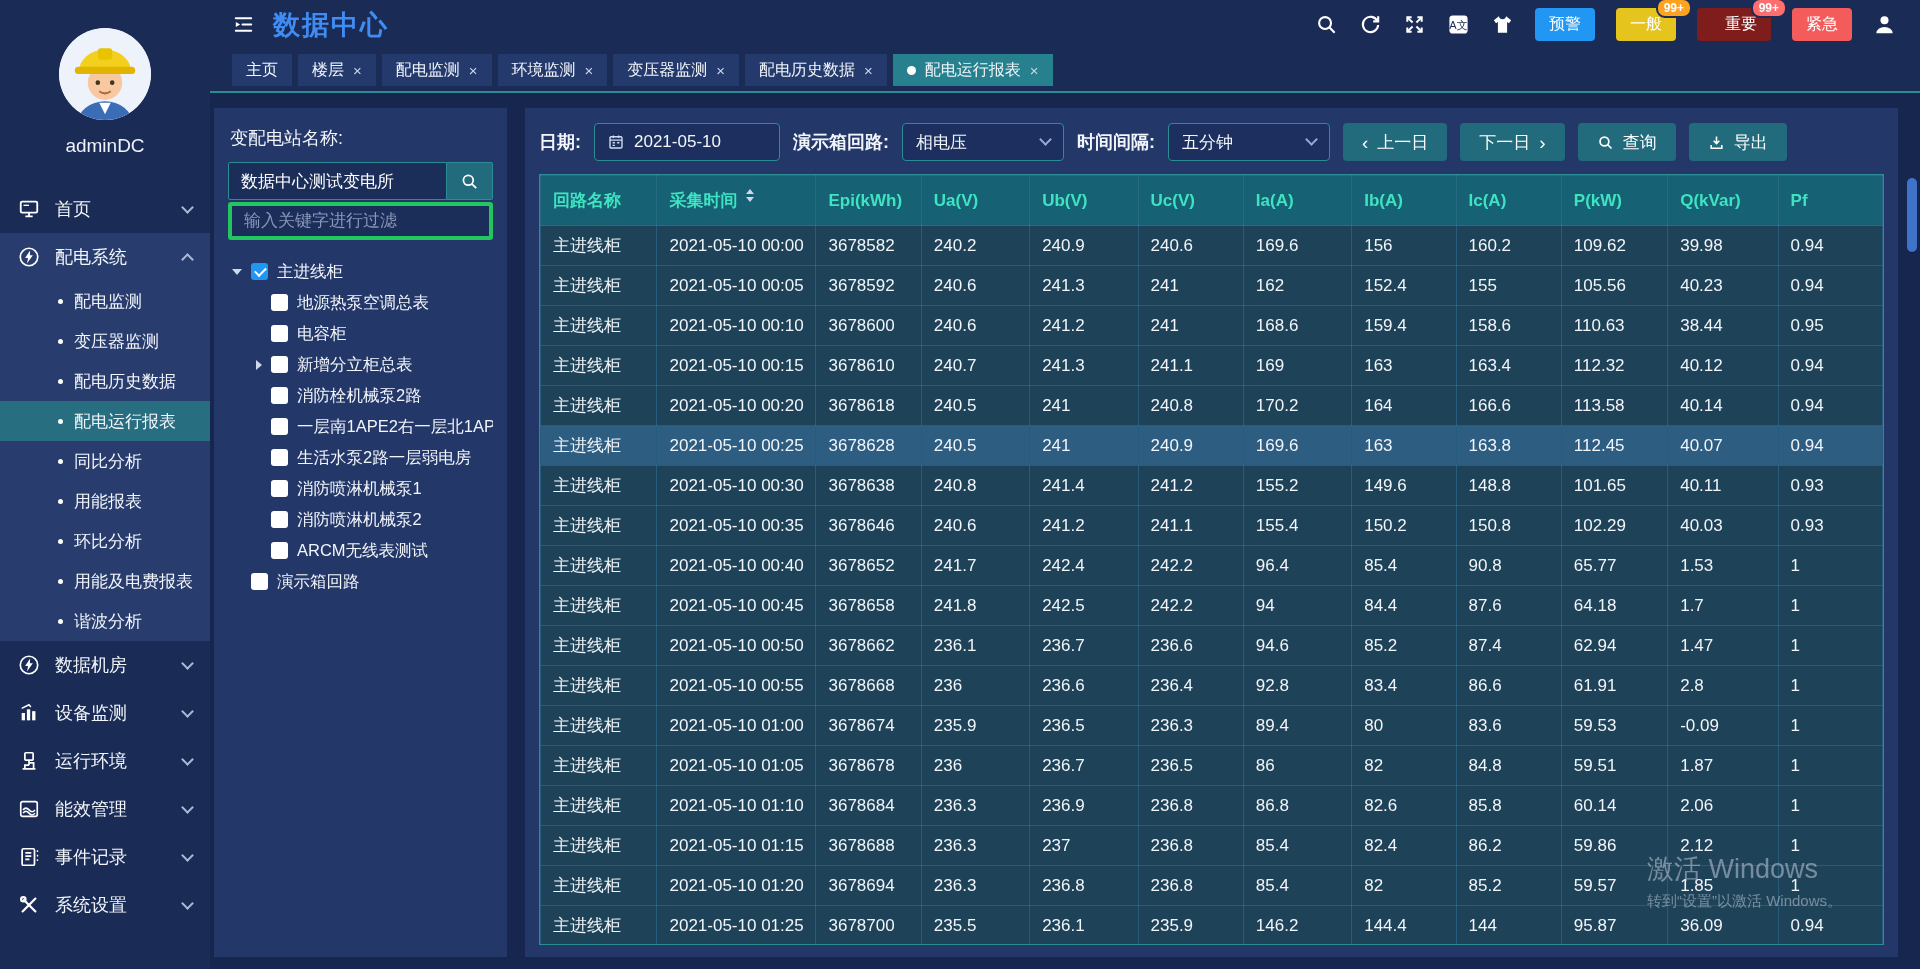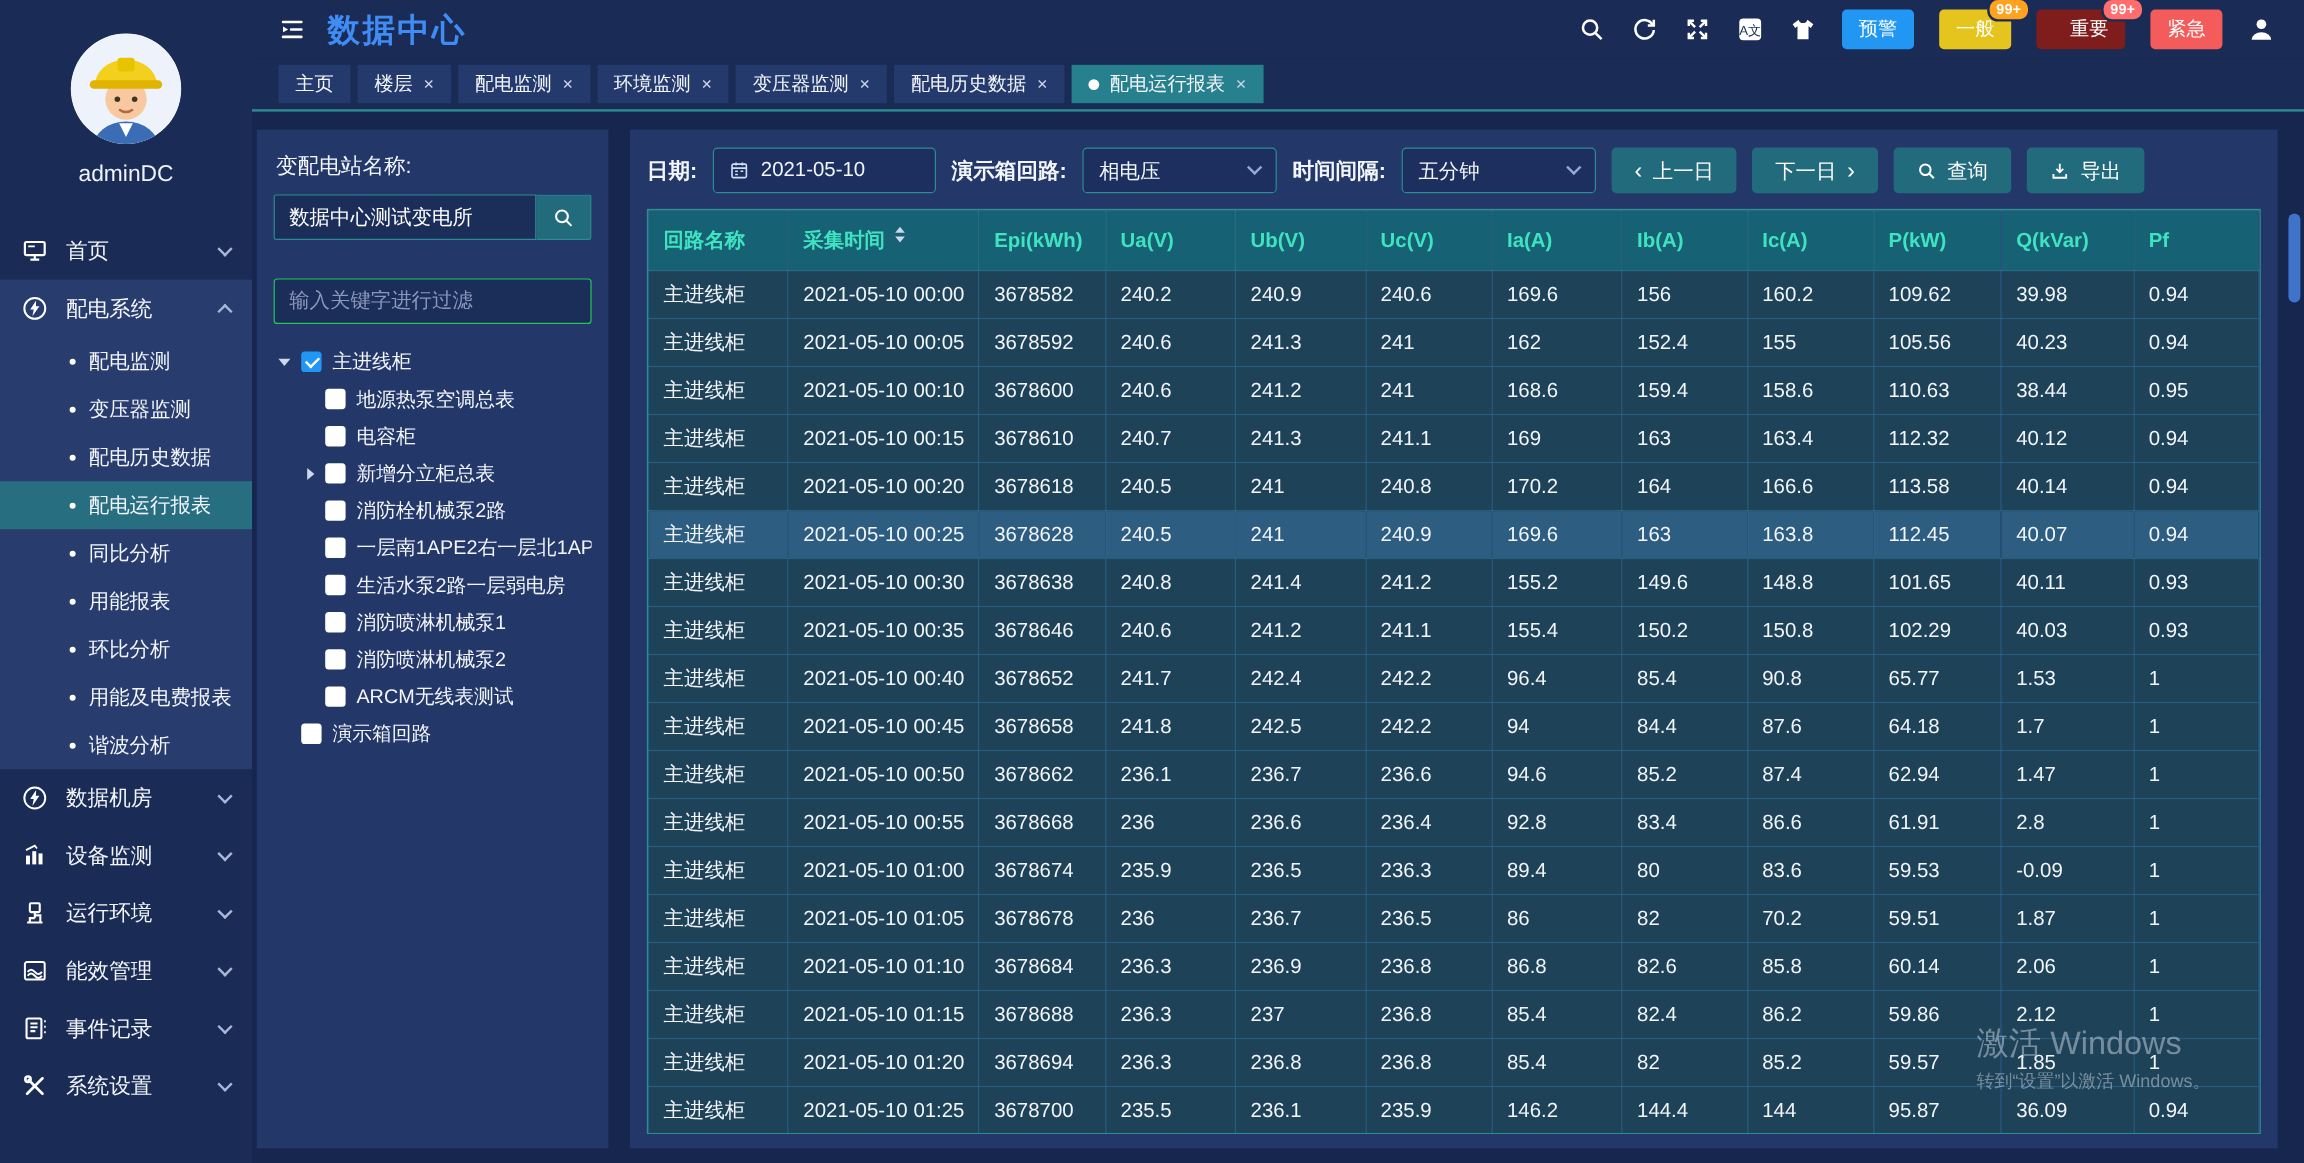--- a/index.html
+++ b/index.html
@@ -37,25 +37,25 @@
   .tabbar{height:44px;background:#1a2b55;display:flex;align-items:center;padding-left:22px;gap:6px;border-bottom:2px solid #2c8c94}
   .tab{height:32px;background:#243a6d;display:flex;align-items:center;gap:9px;padding:0 14px;font-size:16px;cursor:pointer;white-space:nowrap}
   .tab.active{background:#27808d}
   .tabdot{width:9px;height:9px;border-radius:50%;background:#fff}
   .tab-close{cursor:pointer;display:inline-flex}
   .tab-close::after{content:"×";font-size:15px;color:#ccd5e8;line-height:1}
   
   .content{flex:1;display:flex;gap:18px;padding:15px 22px 12px 4px;min-height:0}
   .filter-panel{width:293px;flex:0 0 293px;background:#233769;padding:18px 14px 10px;display:flex;flex-direction:column;min-height:0}
   .fp-label{font-size:18px;margin:0 0 12px 2px}
-  .fp-search-row{display:flex;margin-bottom:32px}
+  .fp-search-row{display:flex;margin-bottom:2px}
   .fp-input{flex:1;min-width:0;height:38px;background:#1b2d59;border:1px solid #2c8c94;color:#fff;font-size:17px;padding:0 12px;font-family:inherit;border-radius:2px 0 0 2px;outline:none}
   .fp-search-btn{width:46px;height:38px;background:#226b7c;border:1px solid #2c8c94;border-left:none;display:flex;align-items:center;justify-content:center;cursor:pointer;border-radius:0 2px 2px 0}
   .fp-search-btn svg{width:19px;height:19px}
-  .fp-filter{width:100%;height:38px;background:#1b2d59;border:1px solid #22c55e;color:#fca5a5;font-size:17px;padding:0 12px;font-family:inherit;border-radius:3px;outline:none}
+  .fp-filter{width:100%;height:38px;background:#1b2d59;border:4px solid #22c55e;color:#fca5a5;font-size:17px;padding:0 12px;font-family:inherit;border-radius:3px;outline:none}
   .fp-filter::placeholder{color:#8a97b8}
   .tree{margin-top:16px;flex:1;overflow:hidden}
   .tree-row{display:flex;align-items:center;gap:9px;height:31px;cursor:pointer;font-size:16.5px;white-space:nowrap}
   .lead{display:inline-flex;justify-content:flex-end;align-items:center;flex-shrink:0}
   .tri-down{width:0;height:0;border-left:5px solid transparent;border-right:5px solid transparent;border-top:6px solid #cfd8ea}
   .tri-right{width:0;height:0;border-top:5px solid transparent;border-bottom:5px solid transparent;border-left:6px solid #cfd8ea}
   .cb{width:17px;height:17px;border-radius:3px;background:#fff;position:relative;flex:0 0 17px;cursor:pointer}
   .cb.checked{background:#2196f3}
   .cb.checked::after{content:"";position:absolute;left:5.5px;top:2px;width:4.5px;height:9px;border-right:2px solid #fff;border-bottom:2px solid #fff;transform:rotate(45deg)}
   
@@ -733,21 +733,21 @@
                 </tr>
                 <tr>
                   <td>主进线柜</td>
                   <td>2021-05-10 01:05</td>
                   <td>3678678</td>
                   <td>236</td>
                   <td>236.7</td>
                   <td>236.5</td>
                   <td>86</td>
                   <td>82</td>
-                  <td>70.2</td>
+                  <td>84.8</td>
                   <td>59.51</td>
                   <td>1.87</td>
                   <td>1</td>
                 </tr>
                 <tr>
                   <td>主进线柜</td>
                   <td>2021-05-10 01:10</td>
                   <td>3678684</td>
                   <td>236.3</td>
                   <td>236.9</td>

